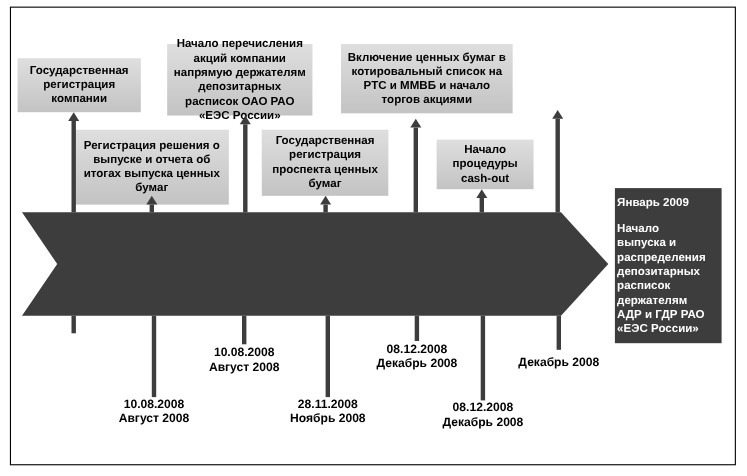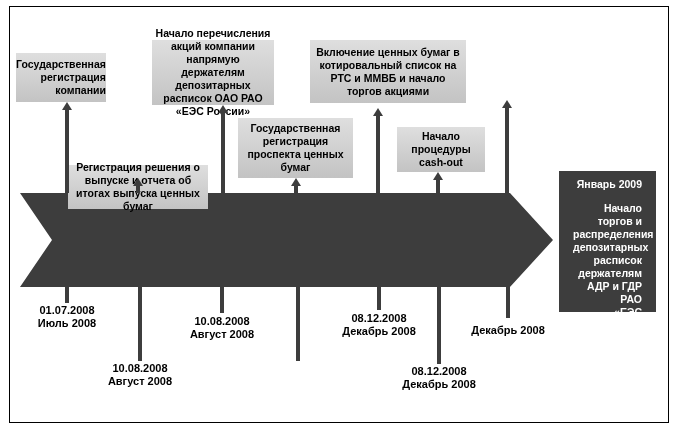--- a/index.html
+++ b/index.html
@@ -77,49 +77,49 @@
   }
   .final-box {
     position: absolute;
     left: 559px; top: 171px;
     width: 97px; height: 141px;
     background: var(--dark, #3d3d3d);
     color: #ffffff;
     font-weight: bold;
     font-size: 10.5px;
     line-height: 13px;
-    text-align: right;
+    text-align: left;
     box-sizing: border-box;
-    padding: 7px 14px;
+    padding: 7px 2px;
   }
   .final-box .final-title {
     margin-bottom: 11px;
   }
   .final-box .final-body {
     white-space: pre-line;
   }
 </style>
 </head>
 <body>
 
 <div class="canvas">
 
   <div class="frame"></div>
 
   <svg class="main-arrow-svg" viewBox="0 0 679 433" xmlns="http://www.w3.org/2000/svg">
     <polygon points="20,193 510,193 553,240 510,287 20,287 52,240" fill="#3d3d3d"></polygon>
   </svg>
 
-  <div class="event-box" style="left:16px; top:53px; width:90px; height:49px;text-align:right;">
+  <div class="event-box" style="left:16px; top:53px; width:112px; height:49px;">
     <span>Государственная регистрация компании</span>
   </div>
-  <div class="event-box" style="left:68px; top:118px; width:140px; height:44px;margin-top:47px;">
+  <div class="event-box" style="left:68px; top:118px; width:140px; height:68px;">
     <span>Регистрация решения о выпуске и отчета об итогах выпуска ценных бумаг</span>
   </div>
-  <div class="event-box" style="left:152px; top:40px; width:122px; height:65px;">
+  <div class="event-box" style="left:152px; top:40px; width:132px; height:65px;">
     <span>Начало перечисления акций компании напрямую держателям депозитарных расписок ОАО РАО «ЕЭС России»</span>
   </div>
   <div class="event-box" style="left:238px; top:118px; width:115px; height:60px;">
     <span>Государственная регистрация проспекта ценных бумаг</span>
   </div>
   <div class="event-box" style="left:310px; top:40px; width:156px; height:63px;">
     <span>Включение ценных бумаг в котировальный список на РТС и ММВБ и начало торгов акциями</span>
   </div>
   <div class="event-box" style="left:397px; top:127px; width:88px; height:45px;">
     <span>Начало процедуры cash-out</span>
@@ -155,36 +155,36 @@
   </div>
 
   <div class="tick" style="left:65px;  top:287px; height:16px;"></div>
   <div class="tick" style="left:138px; top:287px; height:74px;"></div>
   <div class="tick" style="left:220px; top:287px; height:26px;"></div>
   <div class="tick" style="left:296px; top:287px; height:74px;"></div>
   <div class="tick" style="left:377px; top:287px; height:23px;"></div>
   <div class="tick" style="left:437px; top:287px; height:77px;"></div>
   <div class="tick" style="left:506px; top:287px; height:31px;"></div>
 
-  <div class="date-label" style="left:7px;   top:304px;">01.07.2008
-Июль 2008</div>
   <div class="date-label" style="left:80px;  top:362px;">10.08.2008
 Август 2008</div>
   <div class="date-label" style="left:162px; top:315px;">10.08.2008
 Август 2008</div>
+  <div class="date-label" style="left:238px; top:362px;">28.11.2008
+Ноябрь 2008</div>
   <div class="date-label" style="left:319px; top:312px;">08.12.2008
 Декабрь 2008</div>
   <div class="date-label" style="left:379px; top:365px;">08.12.2008
 Декабрь 2008</div>
   <div class="date-label" style="left:448px; top:324px;">Декабрь 2008</div>
 
   <div class="final-box">
     <div class="final-title">Январь 2009</div>
     <div class="final-body">Начало
-торгов и
+выпуска и
 распределения
 депозитарных
 расписок
 держателям
 АДР и ГДР РАО
 «ЕЭС России»</div>
   </div>
 
 </div>
 

